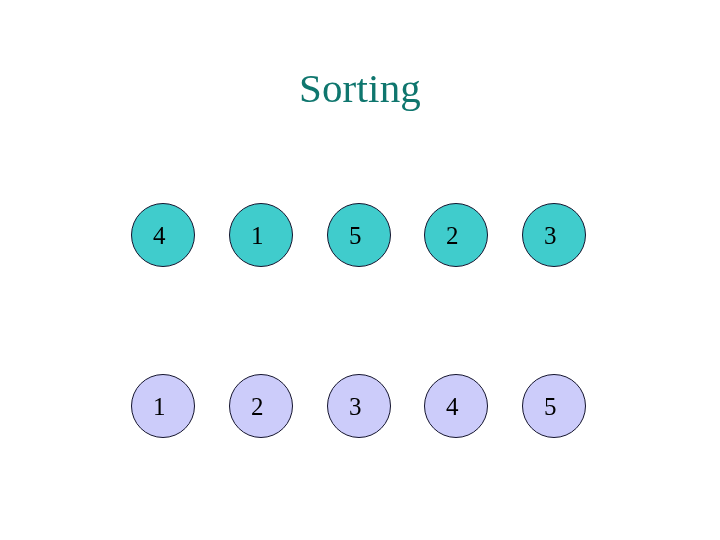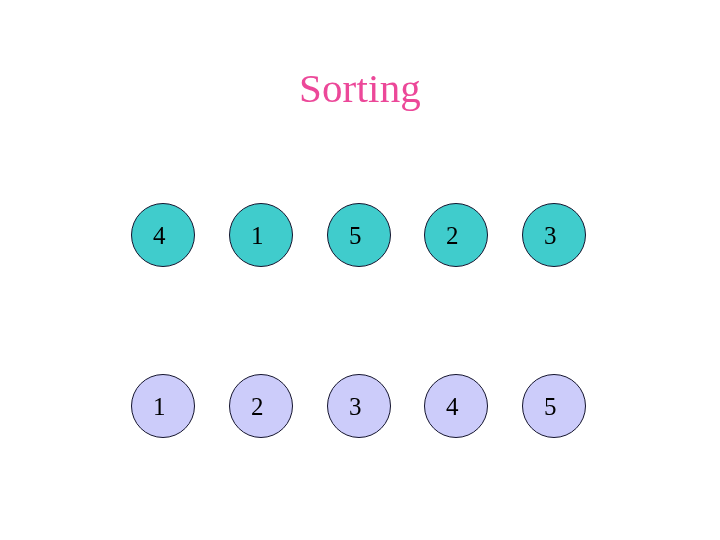--- a/index.html
+++ b/index.html
@@ -23,21 +23,21 @@
   }
   .slide-title {
     position: absolute;
     left: 0;
     top: 68px;
     width: 720px;
     text-align: center;
     font-family: "Liberation Serif", serif;
     font-size: 41px;
     font-weight: normal;
-    color: #ec4899;
+    color: #0f766e;
     letter-spacing: 0.2px;
     line-height: 1.0;
   }
   .row {
     position: absolute;
     left: 0;
     width: 720px;
     height: 66px;
   }
   .row-unsorted { top: 203px; }

